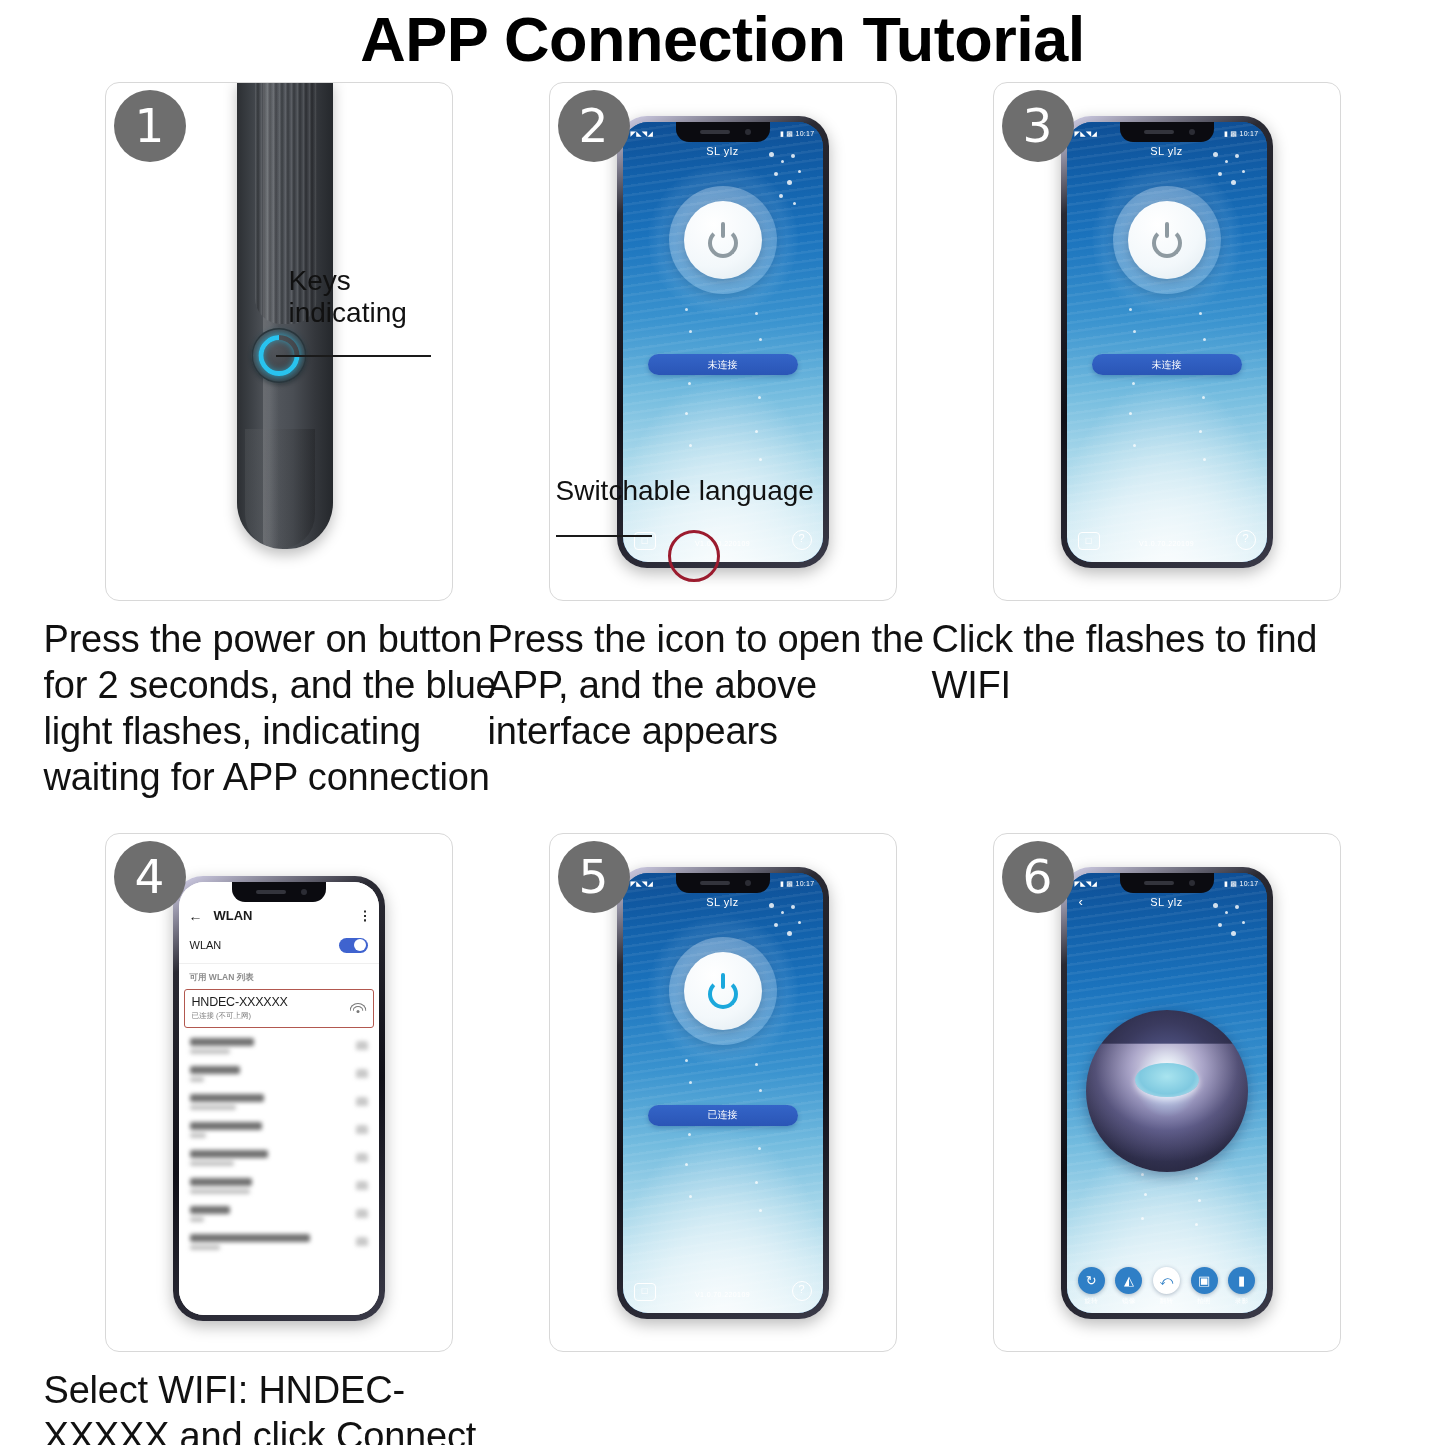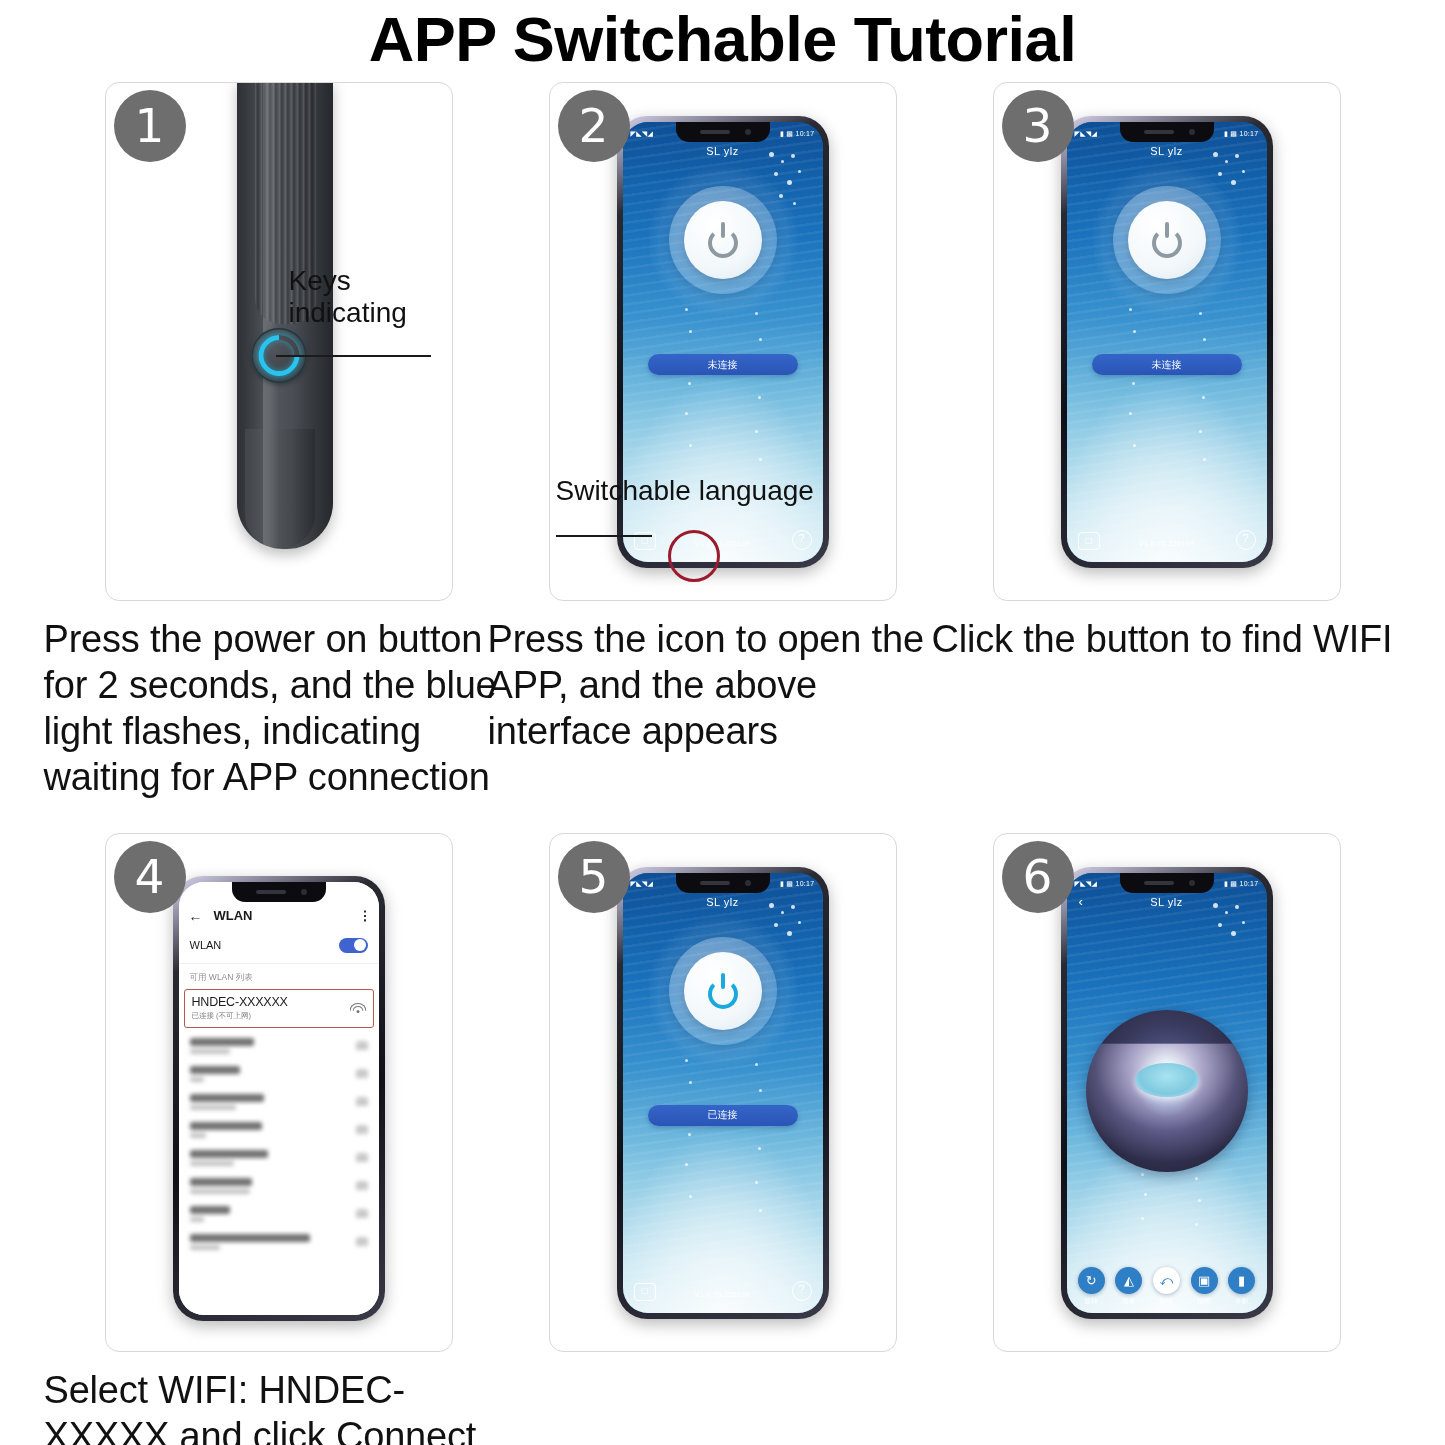--- a/index.html
+++ b/index.html
@@ -499,20 +499,21 @@
     right: 1.5px; top: 1.5px;
     width: 12px; height: 12px;
     border-radius: 50%;
     background: #fff;
   }
   .wlan-sub {
     padding: 8px 6px 5px 11px;
     font-size: 8.5px;
     color: #8d8d8d;
     filter: blur(.3px);
+    font-weight: bold;
   }
   .wlan-highlight {
     margin: 0 5px;
     border: 1.6px solid #b2584f;
     border-radius: 3px;
     padding: 5px 7px 6px 7px;
     display: flex;
     align-items: center;
     background: #fff;
   }
@@ -638,21 +639,21 @@
     font-size: 6.5px;
     color: #ffffff;
     filter: blur(.7px);
     letter-spacing: .3px;
     white-space: nowrap;
   }
 </style>
 </head>
 <body>
 
-<div class="page-title">APP Switchable Tutorial</div>
+<div class="page-title">APP Connection Tutorial</div>
 
 <div class="grid">
 
   <div class="row">
 
     <div class="cell">
       <div class="panel">
         <div class="panel-inner">
           <div class="device-wrap">
             <div class="device-body">
@@ -792,21 +793,21 @@
               </div>
               <div class="status-pill">未连接</div>
               <div class="version-text">V1.0.70.220109</div>
               <div class="lang-icon">☐</div>
               <div class="help-icon">?</div>
             </div>
           </div>
         </div>
         <div class="step-badge">3</div>
       </div>
-      <div class="caption">Click the button to find WIFI</div>
+      <div class="caption">Click the flashes to find WIFI</div>
     </div>
   </div>
 
   <div class="row" style="margin-top:32px;">
 
     <div class="cell">
       <div class="panel">
         <div class="panel-inner">
           <div class="phone p4">
             <div class="screen" style="background:#fff;">

